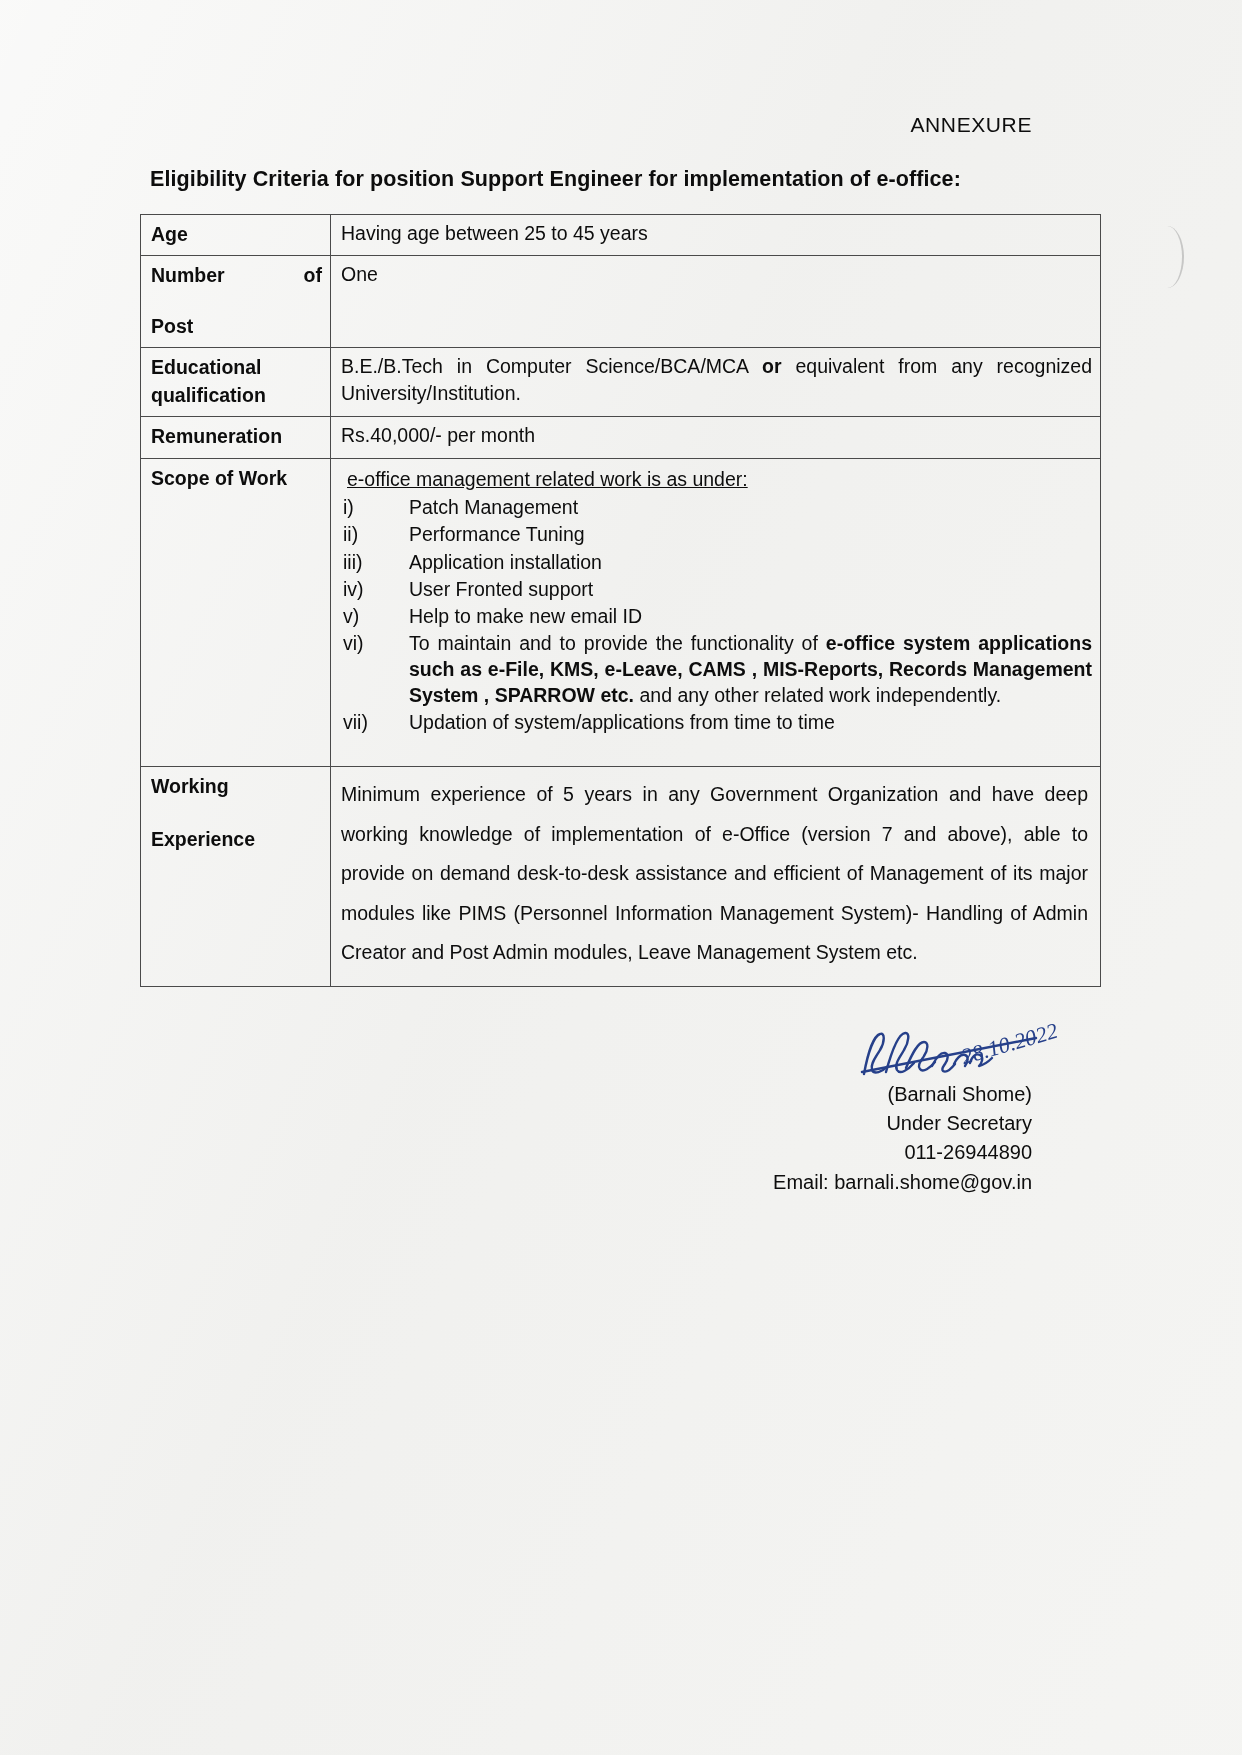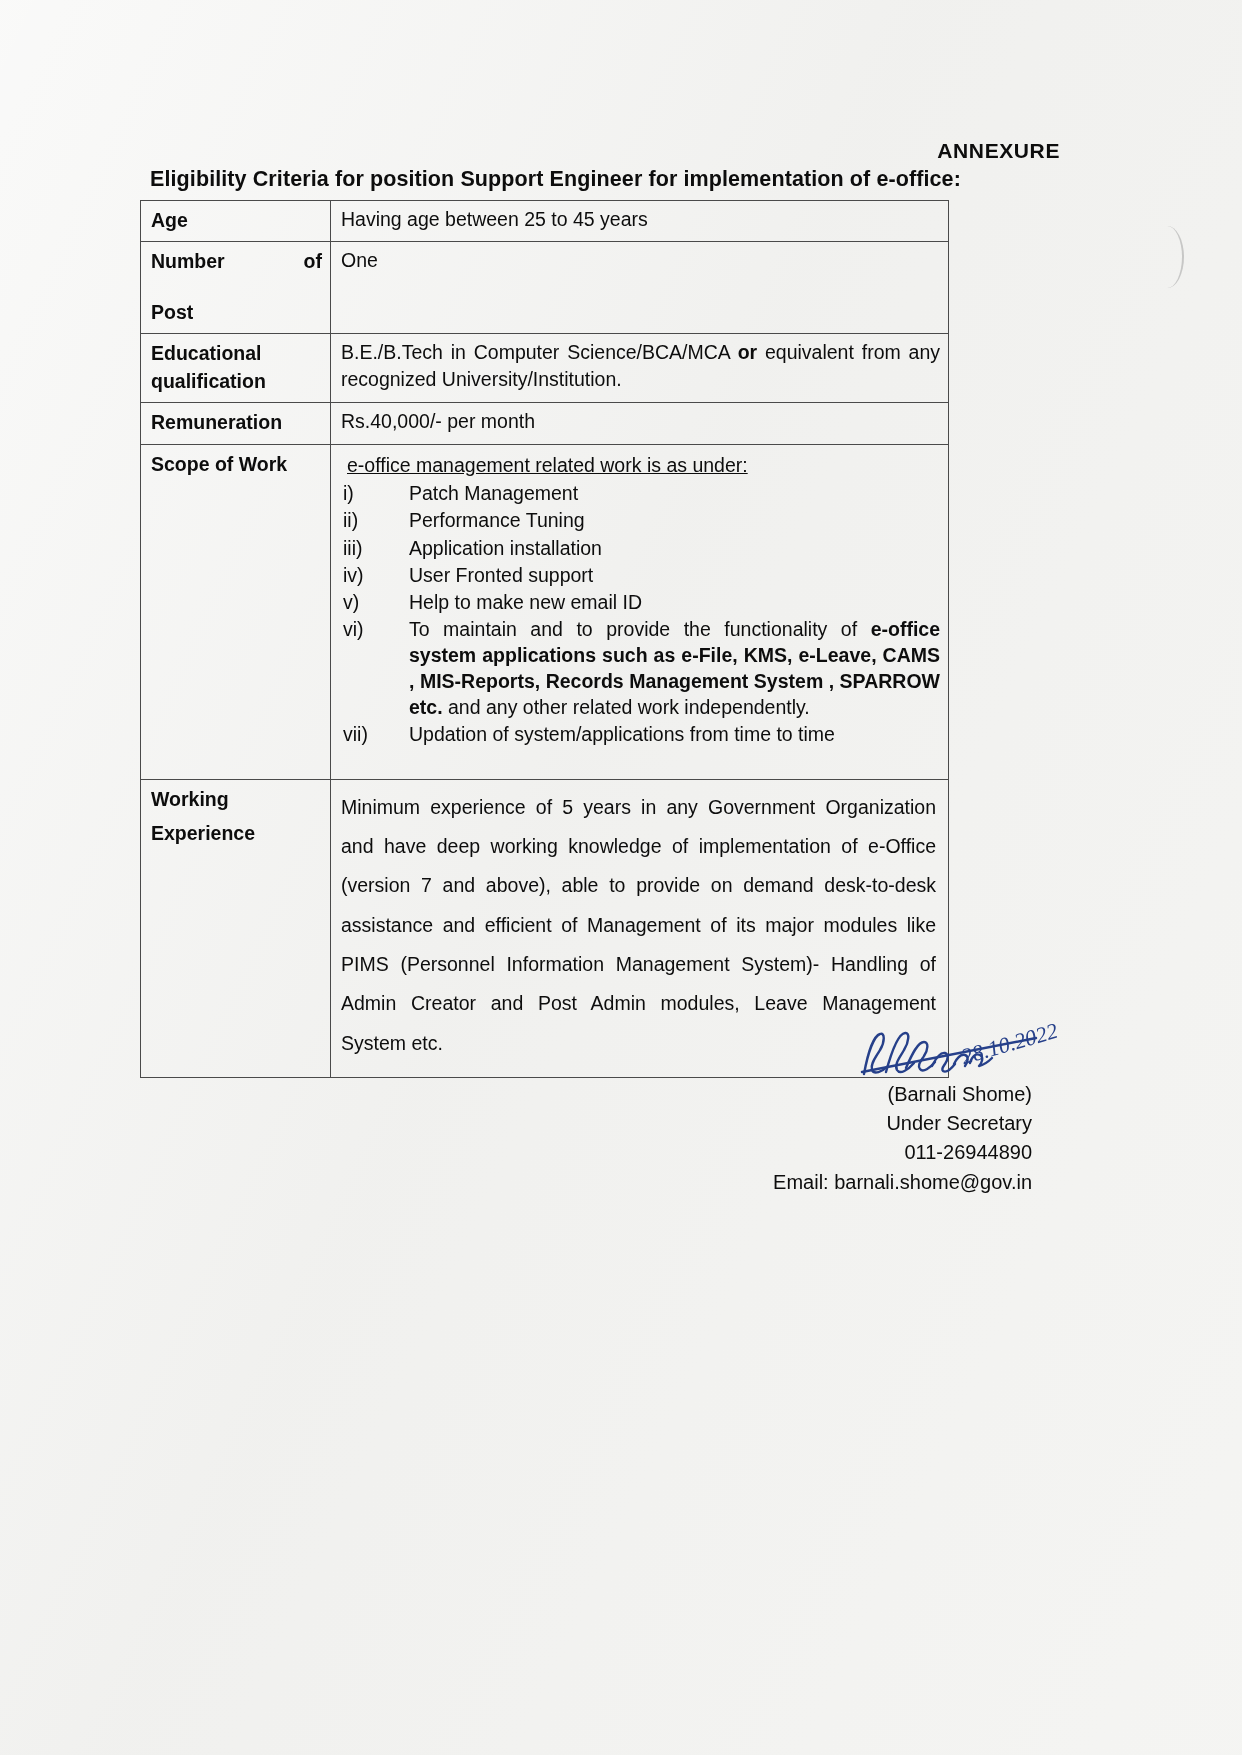--- a/index.html
+++ b/index.html
@@ -24,42 +24,41 @@
     inset: 0;
     background:
       linear-gradient(115deg, rgba(255,255,255,0.55) 0%, rgba(236,236,234,0.35) 45%, rgba(246,246,244,0.5) 100%);
     pointer-events: none;
     z-index: 0;
   }
   .content { position: relative; z-index: 1; }
 
   .annexure {
     position: absolute;
-    left: 0; top: 139px;
+    left: 0; top: 113px;
     width: 1032px;
     text-align: right;
     font-size: 21px;
-    font-weight: bold;
+    font-weight: normal;
     letter-spacing: 0.6px;
-    padding-left: 28px;
   }
 
   .subject {
     position: absolute;
     left: 150px; top: 167px;
     width: 980px;
     font-size: 21.5px;
     font-weight: bold;
     letter-spacing: 0.1px;
   }
 
   table.elig {
     position: absolute;
-    left: 140px; top: 200px;
-    width: 809px;
+    left: 140px; top: 214px;
+    width: 961px;
     border-collapse: collapse;
     table-layout: fixed;
   }
   table.elig td {
     border: 1.6px solid #4a4a4a;
     vertical-align: top;
     padding: 5px 8px 7px 10px;
   }
   td.lbl {
     width: 190px;
@@ -106,21 +105,21 @@
 
   
   .we-p {
     text-align: justify;
     text-align-last: left;
     line-height: 2.02;
     margin: 0;
     font-size: 19.5px;
   }
   .we-cell { padding: 8px 12px 14px 10px !important; }
-  .we-lbl .lbl-2nd { margin-top: 6px; }
+  .we-lbl .lbl-2nd { margin-top: 24px; }
 
   
   .sig-wrap {
     position: absolute;
     left: 600px; top: 1080px;
     width: 432px;
     text-align: right;
     font-size: 20px;
     line-height: 1.45;
   }

